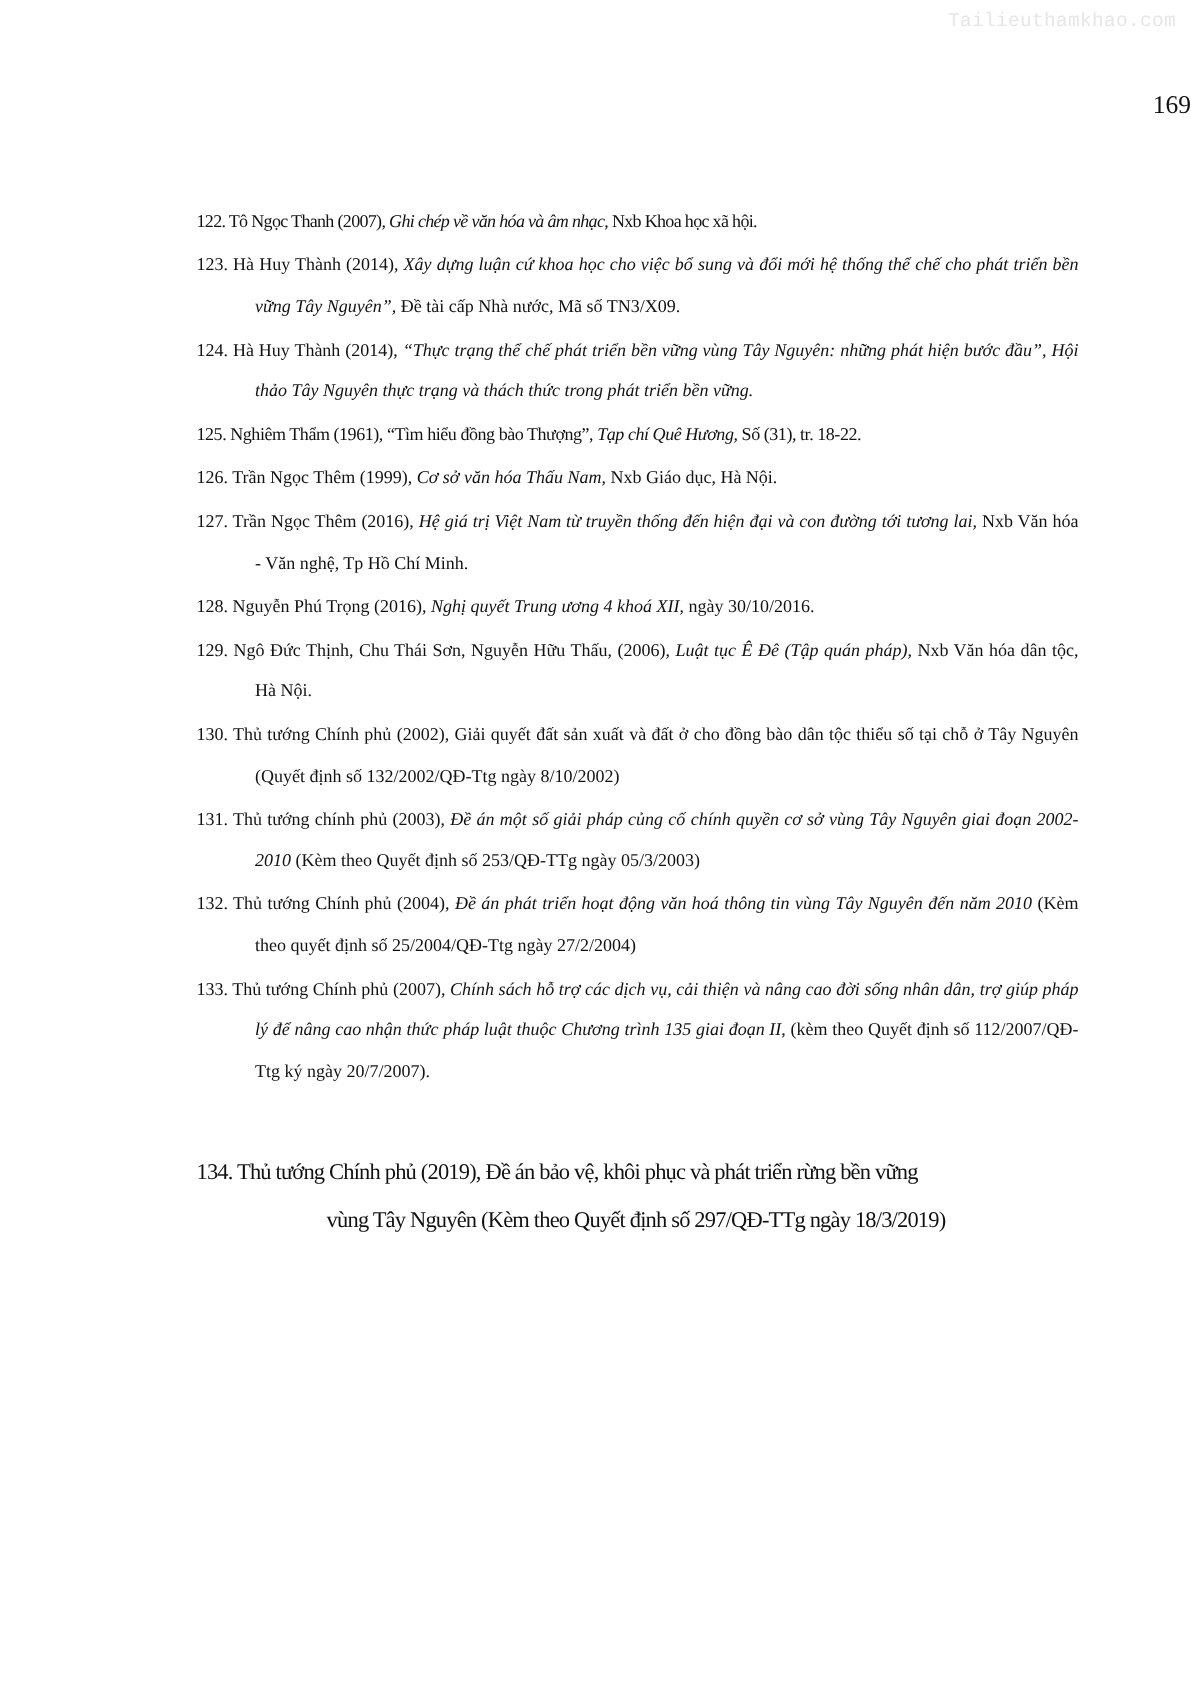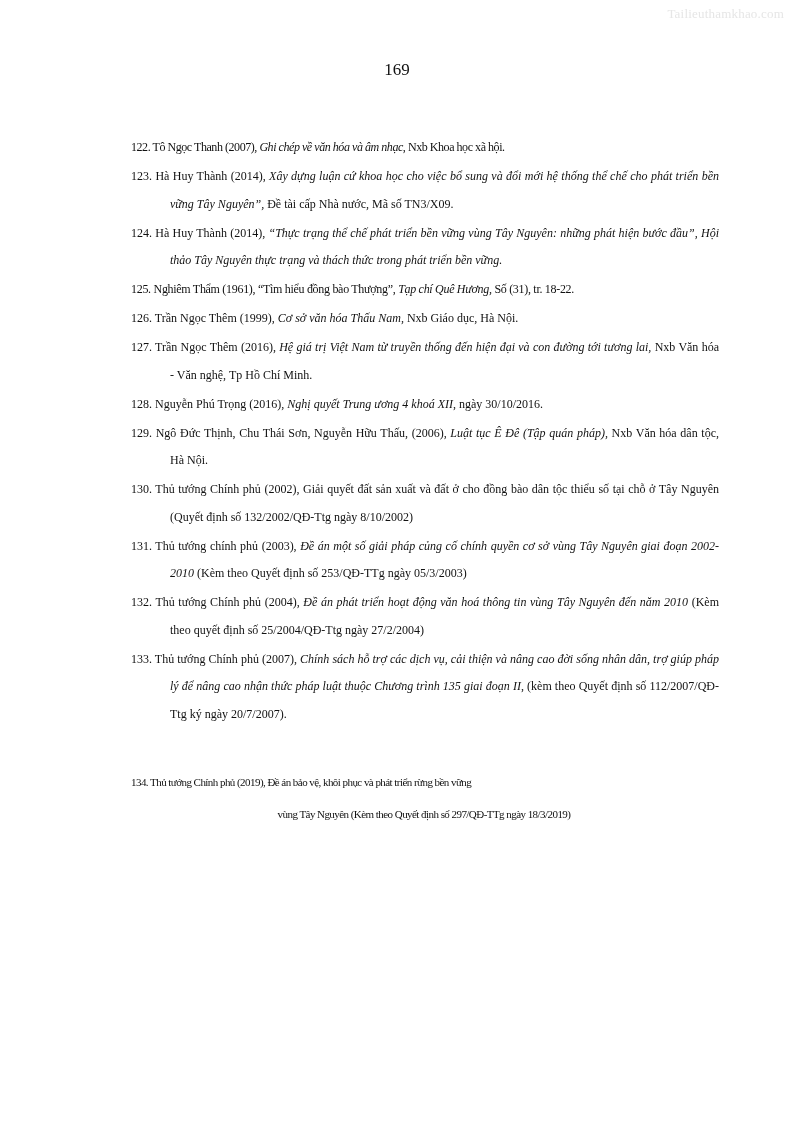--- a/index.html
+++ b/index.html
@@ -1,23 +1,23 @@
 <!DOCTYPE html>
 <html><head>
 <meta charset="utf-8">
 <style>
   html, body { margin:0; padding:0; background:#ffffff; }
   body { width:794px; height:1123px; position:relative; overflow:hidden;
          font-family:"Liberation Serif", "DejaVu Serif", serif; color:#111; }
-  .watermark { position:absolute; top:6px; right:10px; font-family:Liberation Serif, serif;
+  .watermark { position:absolute; top:6px; right:10px; font-family:Liberation Mono, monospace;
                font-size:13px; color:#e6e6e6; letter-spacing:0.2px; }
-  .page-number { position:absolute; top:60px; left:0; width:794px; text-align:center; font-size:17px; }
+  .page-number { position:absolute; top:60px; left:0; width:794px; text-align:right; font-size:17px; }
   .refs { position:absolute; top:134px; left:131px; width:588px; }
   .ref { font-size:12px; line-height:27.5px; padding-left:39px; text-indent:-39px; text-align:justify; margin-bottom:1.5px; }
-  .ref.condensed { font-size:11px; letter-spacing:-0.55px; text-align:left; line-height:32px; padding-left:0; text-indent:0;margin-top:38px; }
+  .ref.condensed { font-size:15px; letter-spacing:-0.55px; text-align:left; line-height:32px; padding-left:0; text-indent:0;margin-top:38px; }
   .ref.condensed .cont { display:block; text-align:center; padding-right:2px; }
   .ref i { font-style:italic; }
   .ref.r122 { letter-spacing:-0.45px; }
   .ref.r125 { letter-spacing:-0.3px; }
 </style>
 </head>
 <body>
 
 <div class="watermark">Tailieuthamkhao.com</div>
 <div class="page-number">169</div>

